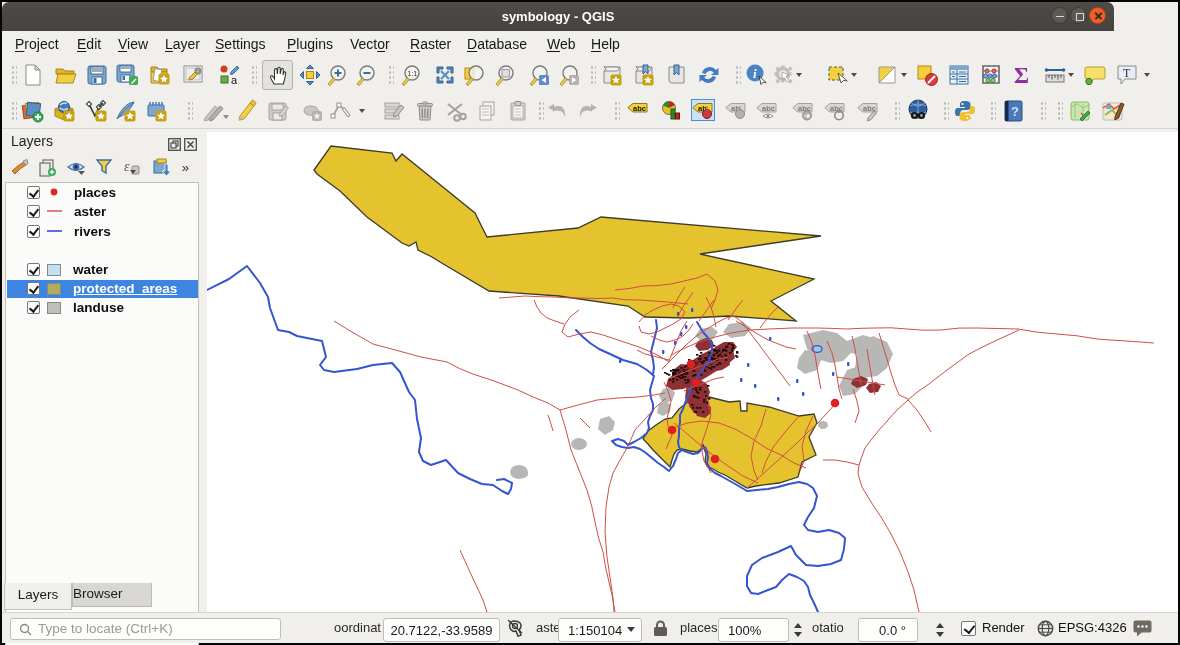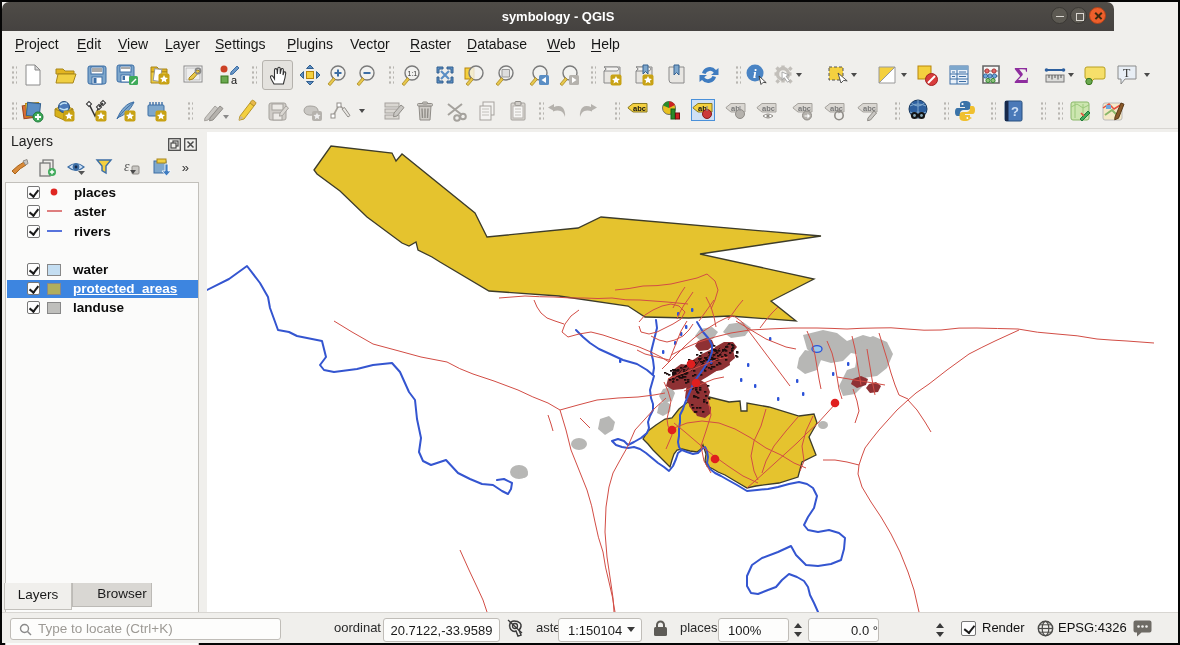--- a/index.html
+++ b/index.html
@@ -44,21 +44,21 @@
 .lrow .cb { width:13px; height:13px; background:#fdfdfd; border:1px solid #777; border-radius:2px; margin-left:20px; position:relative; flex:0 0 auto; }
 .cb::after { content:""; position:absolute; left:3px; top:0.5px; width:4px; height:7px; border:solid #1a1a1a; border-width:0 2px 2px 0; transform:rotate(38deg); }
 .lrow .sw { width:14px; height:12px; margin-left:7px; border:1px solid #888; flex:0 0 auto; }
 .lrow .ic { width:16px; height:13px; margin-left:6px; flex:0 0 auto; }
 .lrow .nm { margin-left:12px; }
 .sel { background:#3d85e0; color:#fff; }
 .sel .nm { text-decoration:underline; }
 .tabs { position:absolute; left:2px; top:583px; height:29px; font-size:13.5px; color:#1a1a1a; }
 .tab { position:absolute; top:0; }
 .tab-a { left:2px; width:68px; height:27px; background:#f0efec; border:1px solid #c2c0bb; border-top:none; text-align:center; padding-top:4px; z-index:2; }
-.tab-b { left:70px; width:80px; height:24px; background:#d9d7d3; border:1px solid #bcbab6; border-top:none; text-align:center; padding-top:3px;padding-left:20px; }
+.tab-b { left:70px; width:80px; height:24px; background:#d9d7d3; border:1px solid #bcbab6; border-top:none; padding-top:3px; }
 .canvas { position:absolute; left:207px; top:132px; width:971px; height:480px; background:#fff; }
 .status { position:absolute; left:2px; top:612px; width:1176px; height:31px; background:#f0efec;
   border-top:1px solid #d8d6d2; font-size:13px; color:#2a2a2a; }
 .locate { position:absolute; left:8px; top:5px; width:271px; height:22px; background:#fdfdfc;
   border:1px solid #c0bdb8; border-radius:3px; color:#9d9a95; padding:2px 0 0 27px; font-size:13.5px; }
 .locate svg { position:absolute; left:8px; top:4px; }
 .sbox { position:absolute; top:5px; height:24px; background:#fdfdfc; border:1px solid #c0bdb8; border-radius:3px; text-align:center; padding-top:4px; color:#1a1a1a; }
 .slabel { position:absolute; top:7px; }
 .spin { position:absolute; top:5px; width:17px; height:24px; }
 .spin::before { content:""; position:absolute; left:4px; top:5px; width:0; height:0; border-left:4.5px solid transparent; border-right:4.5px solid transparent; border-bottom:5px solid #3a3a3a; }
@@ -1041,21 +1041,21 @@
   <div class="sbox" style="left:556px; width:84px; text-align:left; padding-left:9px;">1:150104</div>
   <div style="position:absolute; left:625px; top:14px; width:0; height:0; border-left:4.5px solid transparent; border-right:4.5px solid transparent; border-top:5px solid #3a3a3a;"></div>
   <svg style="position:absolute; left:651px; top:7px;" width="15" height="17" viewBox="0 0 15 17">
       <rect x="1" y="7" width="13" height="9" rx="1.5" fill="#5d5b56"></rect>
       <path d="M4 7 V5 a3.5 3.5 0 0 1 7 0 V7" fill="none" stroke="#5d5b56" stroke-width="2"></path>
     </svg>
   <div class="slabel" style="left:678px">places</div>
   <div class="sbox" style="left:716px; width:71px; text-align:left; padding-left:9px;">100%</div>
   <div class="spin" style="left:788px"></div>
   <div class="slabel" style="left:810px">otatio</div>
-  <div class="sbox" style="left:806px; width:71px; text-align:right; padding-left:9px;">0.0 °</div>
+  <div class="sbox" style="left:856px; width:60px; text-align:center; padding-left:9px;">0.0 °</div>
   <div class="spin" style="left:930px"></div>
   <div class="scb" style="left:959px"></div>
   <div class="slabel" style="left:980px; color:#111;">Render</div>
   <svg style="position:absolute; left:1035px; top:7px;" width="17" height="17" viewBox="0 0 17 17">
       <circle cx="8.5" cy="8.5" r="7.2" fill="none" stroke="#4a4a48" stroke-width="1.4"></circle>
       <ellipse cx="8.5" cy="8.5" rx="3.3" ry="7.2" fill="none" stroke="#4a4a48" stroke-width="1.2"></ellipse>
       <line x1="1.3" y1="8.5" x2="15.7" y2="8.5" stroke="#4a4a48" stroke-width="1.2"></line>
       <line x1="2.3" y1="4.8" x2="14.7" y2="4.8" stroke="#4a4a48" stroke-width="1"></line>
       <line x1="2.3" y1="12.2" x2="14.7" y2="12.2" stroke="#4a4a48" stroke-width="1"></line>
     </svg>

